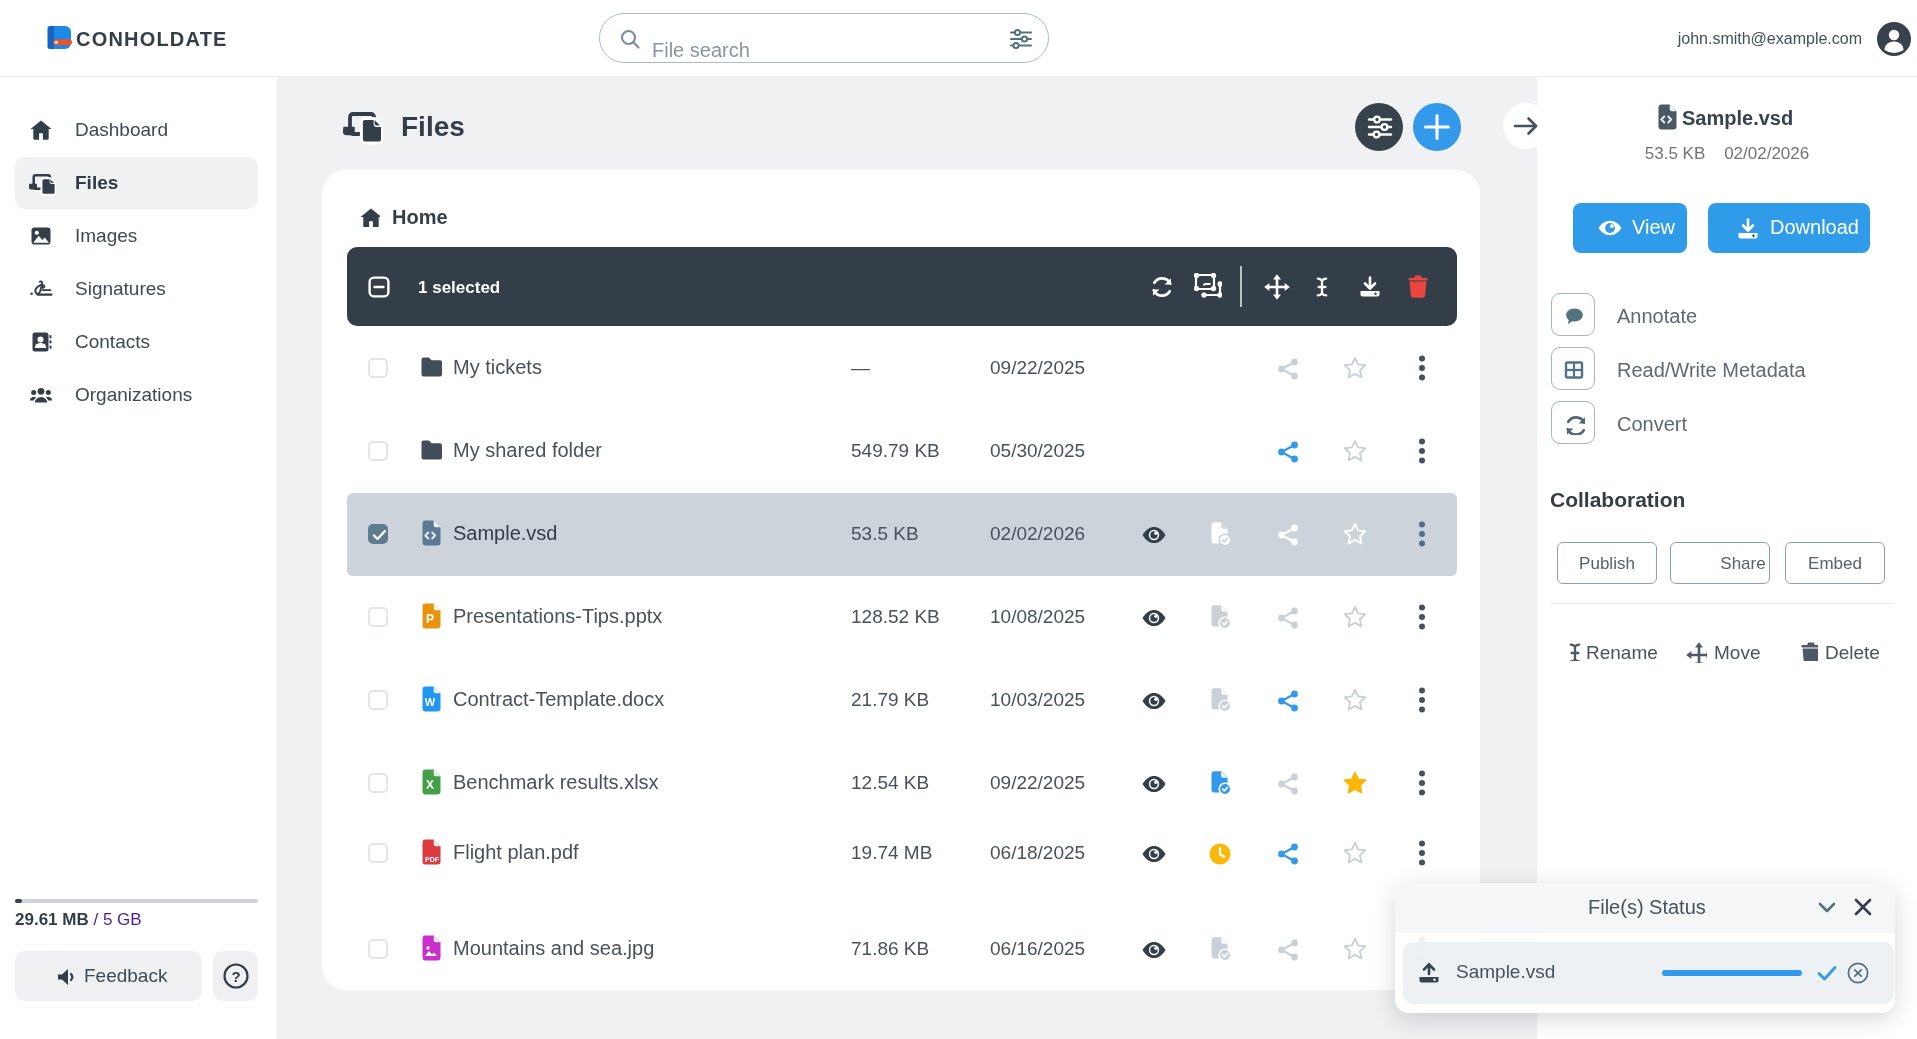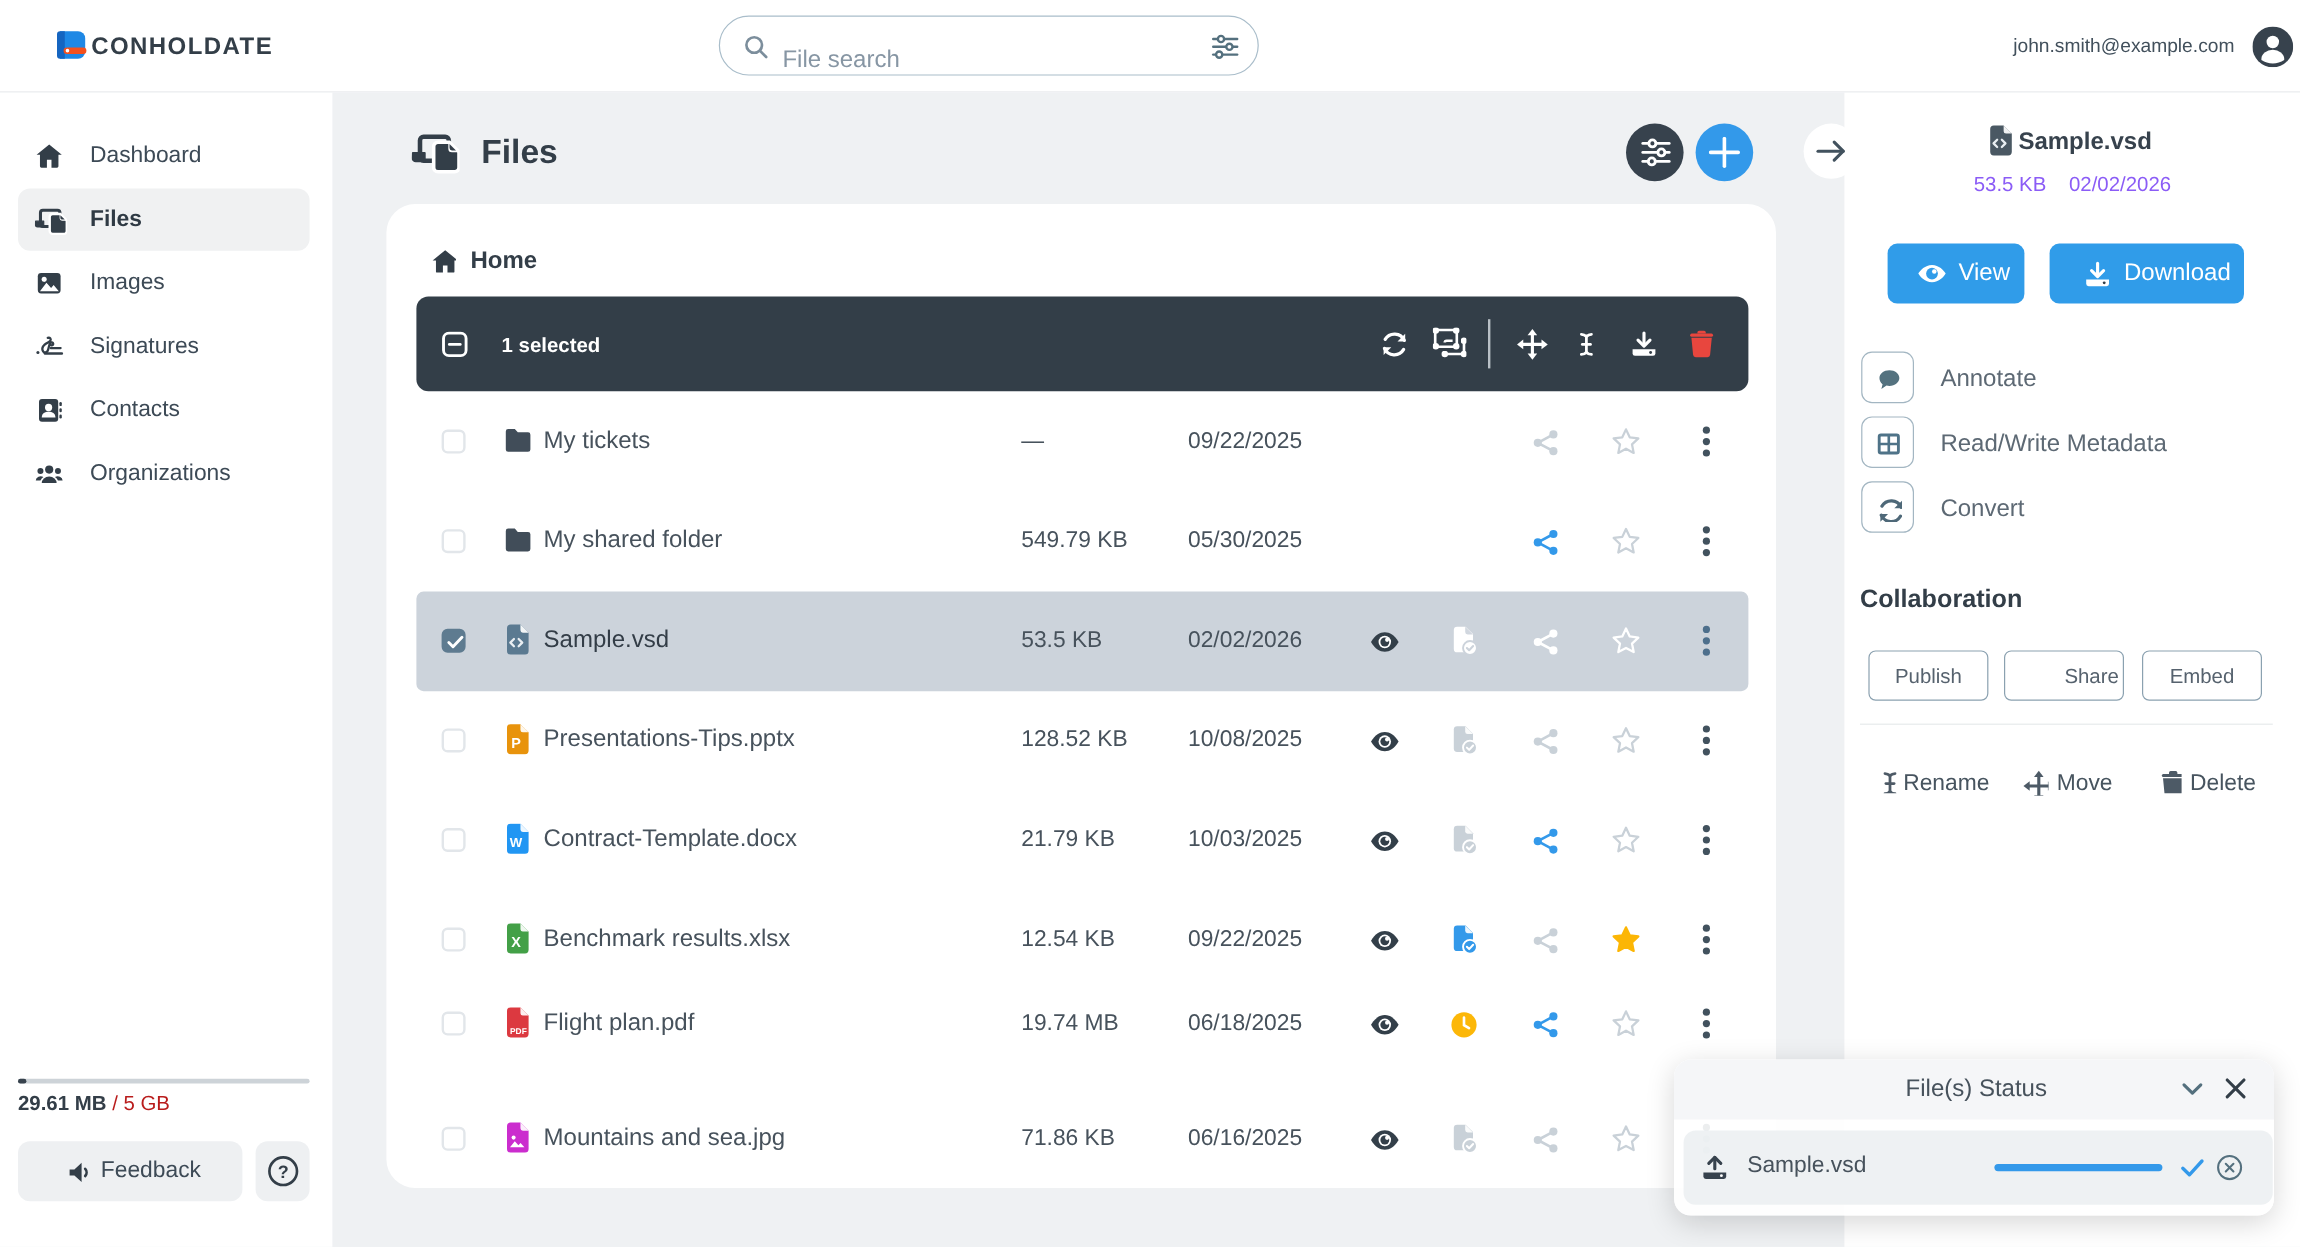--- a/index.html
+++ b/index.html
@@ -34,21 +34,21 @@
 .frow { position:absolute; left:25px; width:1110px; height:83px; }
 .frow.sel { background:#ccd3db; border-radius:6px; }
 .cbx { position:absolute; left:21px; top:31px; width:20px; height:20px; border:2px solid #e2e6ea; border-radius:5px; background:#fff; }
 .cbx.on { background:#5e7b90; border-color:#5e7b90; }
 .fname { position:absolute; left:106px; top:29px; font-size:20px; color:#47525c; }
 .fsize { position:absolute; left:504px; top:30px; font-size:19px; color:#47525c; }
 .fdate { position:absolute; left:643px; top:30px; font-size:19px; color:#47525c; }
 #rpanel { position:absolute; left:1537px; top:77px; width:380px; height:962px; background:#fff; z-index:10; }
 #collapse { position:absolute; left:1503px; top:103px; width:46px; height:46px; border-radius:50%; background:#fff; z-index:31; }
 #rp-title { position:absolute; left:145px; top:30px; font-size:20px; font-weight:bold; color:#37424d; }
-#rp-meta { position:absolute; left:0; top:67px; width:380px; text-align:center; font-size:17px; color:#8b5cf6; }
+#rp-meta { position:absolute; left:0; top:67px; width:380px; text-align:center; font-size:17px; color:#737373; }
 .bluebtn { position:absolute; top:126px; height:50px; background:#309ce9; border-radius:8px; color:#fff; font-size:20px; }
 .sqbtn { position:absolute; left:14px; width:44px; height:43px; border:1px solid #a3b6c2; border-radius:9px; }
 .sqlbl { position:absolute; left:80px; font-size:20px; color:#5d6974; }
 #rp-collab { position:absolute; left:13px; top:411px; font-size:21px; font-weight:bold; color:#333e48; }
 .obtn { position:absolute; top:465px; width:100px; height:42px; border:1px solid #8ba1b0; border-radius:6px; text-align:center; line-height:42px; font-size:17px; color:#56626e; }
 #rp-divider { position:absolute; left:13px; top:526px; width:344px; height:1px; background:#e7eaec; }
 .rp-act { position:absolute; top:565px; font-size:19px; color:#47545f; }
 #popup { position:absolute; left:1395px; top:883px; width:500px; height:130px; background:rgba(255,255,255,0.9); border-radius:14px; box-shadow:0 6px 24px rgba(0,0,0,0.16); z-index:40; }
 #popup-hdr { position:absolute; left:0; top:0; width:500px; height:50px; background:rgba(243,245,247,0.85); border-radius:14px 14px 0 0; }
 #popup-hdr .t { position:absolute; left:193px; top:13px; font-size:20px; color:#47525c; }
@@ -675,21 +675,21 @@
 <path d="M0.8 17.5 a4 3.8 0 0 1 6.4 -2.9 a7.3 7.3 0 0 0 -2.5 2.9 z" fill="#333e48"></path>
 <circle cx="19.3" cy="9.5" r="2.5" fill="#333e48"></circle>
 <path d="M23.2 17.5 a4 3.8 0 0 0 -6.4 -2.9 a7.3 7.3 0 0 1 2.5 2.9 z" fill="#333e48"></path>
 </svg>
       </span>
       <span class="lbl">Organizations</span>
     </div>
 <div id="storage-bar">
       <i></i>
     </div>
-<div id="storage-text"><b>29.61 MB</b> <span style="color:#b91c1c">/ 5 GB</span></div>
+<div id="storage-text"><b>29.61 MB</b> <span style="color:#4c1d95">/ 5 GB</span></div>
 <div id="feedback">
       <div style="position:absolute;left:40px;top:14px;">
         <svg width="24" height="24" viewBox="0 0 24 24" style="">
 <path d="M3 9.5 h4 l6 -5.5 v16 l-6 -5.5 h-4 z" fill="#333e48"></path>
 <path d="M16 9 a4.5 4.5 0 0 1 0 6" stroke="#333e48" stroke-width="2.2" fill="none" stroke-linecap="round"></path>
 </svg>
       </div>
       <span>Feedback</span>
     </div>
 <div id="helpbtn">

